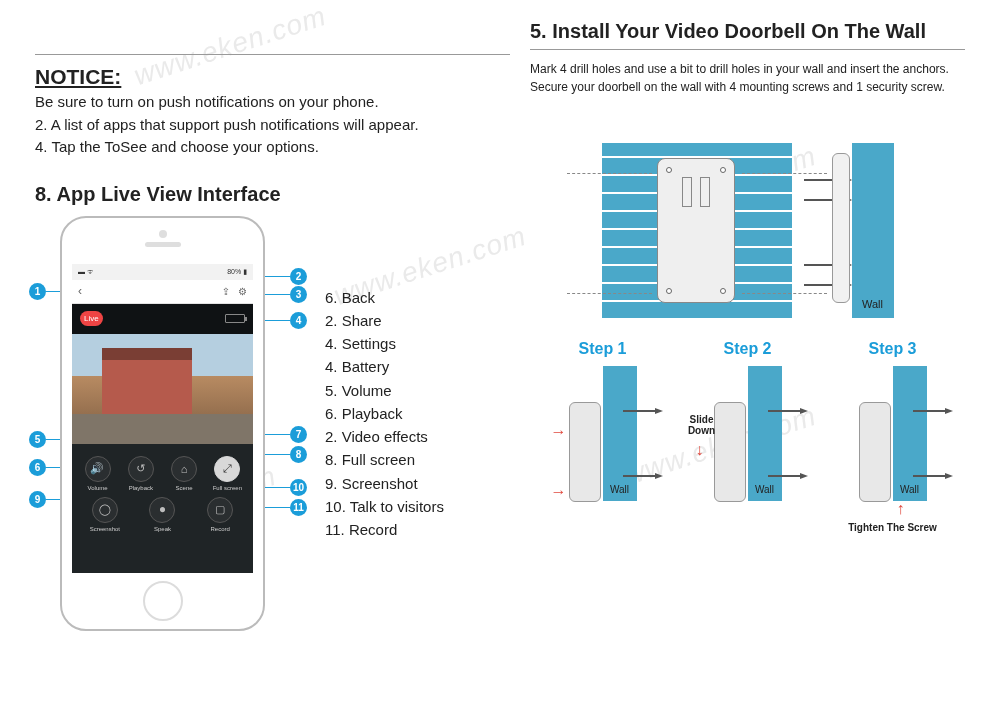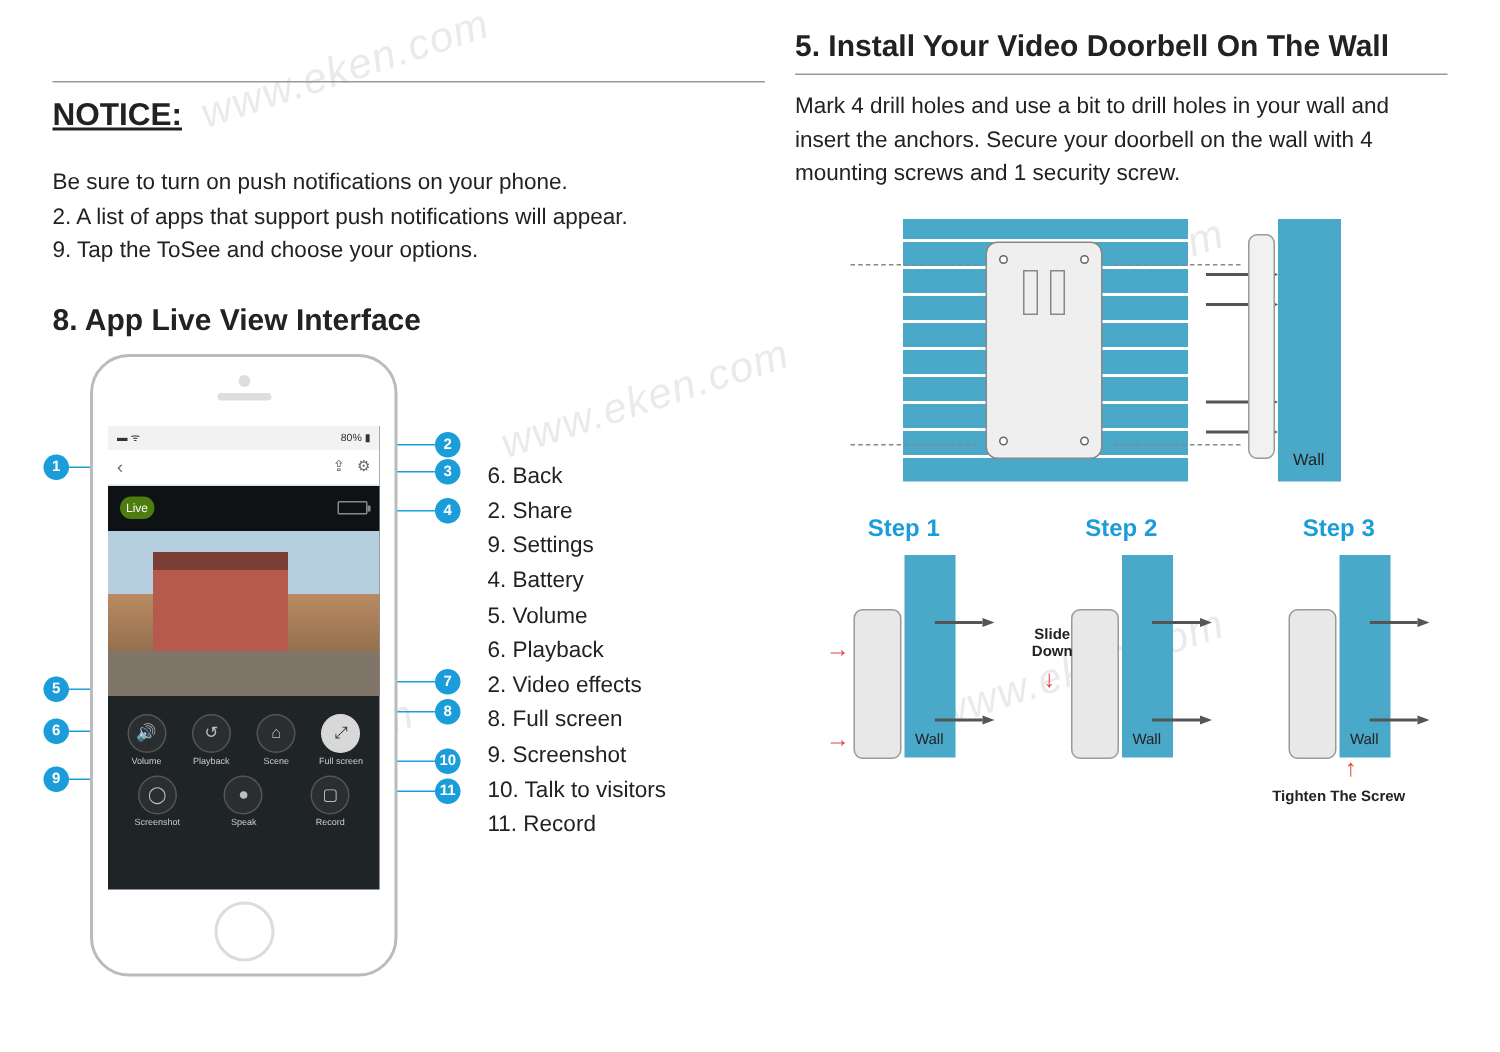--- a/index.html
+++ b/index.html
@@ -20,21 +20,21 @@
     width: 52%;
     padding: 50px 10px 20px 35px;
     position: relative;
   }
   .right-col {
     width: 48%;
     padding: 20px 35px 20px 10px;
     position: relative;
   }
   .hr { border: none; border-top: 1px solid #999; margin: 4px 0 10px; }
-  .notice-title { font-size: 21px; font-weight: bold; text-decoration: underline; margin-bottom: 22px; }
+  .notice-title { font-size: 21px; font-weight: bold; text-decoration: underline; margin-bottom: 2px; }
   .notice-body { font-size: 15px; line-height: 1.5; margin-bottom: 24px; }
   .section-title { font-size: 20px; font-weight: bold; margin: 18px 0 10px; }
   .live-view-area { display: flex; align-items: flex-start; }
   
   .phone-wrap { position: relative; width: 240px; }
   .phone {
     width: 205px; height: 415px;
     border: 2px solid #bbb;
     border-radius: 26px;
     background: #fff;
@@ -45,21 +45,21 @@
   .phone .camdot { width: 8px; height: 8px; border-radius: 50%; background: #dedede; position: absolute; top: 12px; left: 50%; transform: translateX(-50%); }
   .phone .screen {
     position: absolute; top: 46px; left: 10px; right: 10px; bottom: 56px;
     background: #1f2426; overflow: hidden;
   }
   .statusbar { height: 16px; background: #f2f2f2; display: flex; align-items: center; justify-content: space-between; padding: 0 6px; font-size: 7px; color: #333; }
   .topbar { height: 24px; background: #fff; border-bottom: 1px solid #e3e3e3; display: flex; align-items: center; justify-content: space-between; padding: 0 6px; }
   .arrow-left { font-size: 12px; color: #666; }
   .top-icons { display: flex; gap: 8px; font-size: 10px; color: #666; }
   .live-row { height: 30px; background: #0f1214; display: flex; align-items: center; justify-content: space-between; padding: 0 8px; }
-  .live-badge { background: #4d7c0f; color: #fff; font-size: 8px; padding: 3px 4px; border-radius: 9px; }
+  .live-badge { background: #ef4444; color: #fff; font-size: 8px; padding: 3px 4px; border-radius: 9px; }
   .batt { width: 20px; height: 9px; border: 1px solid #888; border-radius: 1px; position: relative; }
   .batt::after { content: ''; position: absolute; right: -3px; top: 2px; width: 2px; height: 4px; background: #888; }
   .photo {
     height: 110px;
     background: linear-gradient(180deg, #b5cfe0 0%, #b5cfe0 38%, #b88b62 38%, #7a5a3f 100%);
     position: relative;
   }
   .photo .building { position: absolute; left: 30px; top: 24px; width: 90px; height: 56px; background: #b55a4c; }
   .photo .building::before { content: ''; position: absolute; top: -10px; left: 0; width: 100%; height: 12px; background: #7a3e34; }
   .photo .street { position: absolute; bottom: 0; left: 0; right: 0; height: 30px; background: #7f7568; }
@@ -78,21 +78,21 @@
   
   .callout { position: absolute; display: flex; align-items: center; }
   .callout .num {
     width: 17px; height: 17px; border-radius: 50%; background: #1b9dd9; color: #fff;
     font-size: 10px; font-weight: bold; display: flex; align-items: center; justify-content: center;
   }
   .callout .line { height: 1px; background: #1b9dd9; }
   .legend { font-size: 15px; line-height: 1.55; margin: 70px 0 0 50px; }
   
   .r-section-title { font-size: 20px; font-weight: bold; margin-bottom: 6px; }
-  .r-body { font-size: 15px; line-height: 1.5; margin-bottom: 6px; }
+  .r-body { font-size: 12px; line-height: 1.5; margin-bottom: 34px; }
   .diagram-top { display: flex; justify-content: center; gap: 60px; align-items: center; height: 200px; position: relative; }
   .brick-wall {
     width: 190px; height: 175px;
     background:
       repeating-linear-gradient(0deg, #4aa8c9 0 16px, #fff 16px 18px),
       repeating-linear-gradient(90deg, transparent 0 30px, #fff 30px 32px);
     background-blend-mode: normal;
     position: relative;
   }
   .plate {
@@ -131,21 +131,21 @@
   <span class="watermark" style="top:490px;left:80px;">www.eken.com</span>
   <span class="watermark" style="top:170px;left:620px;">www.eken.com</span>
   <span class="watermark" style="top:430px;left:620px;">www.eken.com</span>
 
   <div class="left-col">
     <hr class="hr">
     <div class="notice-title">NOTICE:</div>
     <div class="notice-body">
       <div>Be sure to turn on push notifications on your phone.</div>
       <div>2. A list of apps that support push notifications will appear.</div>
-      <div>9. Tap the ToSee and choose your options.</div>
+      <div>4. Tap the ToSee and choose your options.</div>
     </div>
 
     <div class="section-title">8. App Live View Interface</div>
 
     <div class="live-view-area">
       <div class="phone-wrap">
 
         <div class="callout" style="top:67px;left:-6px;">
             <span class="num">1</span>
             <span class="line" style="width:22px;"></span>
@@ -250,21 +250,21 @@
                 </div>
             </div>
           </div>
           <div class="home-btn"></div>
         </div>
       </div>
 
       <div class="legend" id="legend">
           <div>6. Back</div>
           <div>2. Share</div>
-          <div>9. Settings</div>
+          <div>4. Settings</div>
           <div>4. Battery</div>
           <div>5. Volume</div>
           <div>6. Playback</div>
           <div>2. Video effects</div>
           <div>8. Full screen</div>
           <div>9. Screenshot</div>
           <div>10. Talk to visitors</div>
           <div>11. Record</div>
         </div>
     </div>

